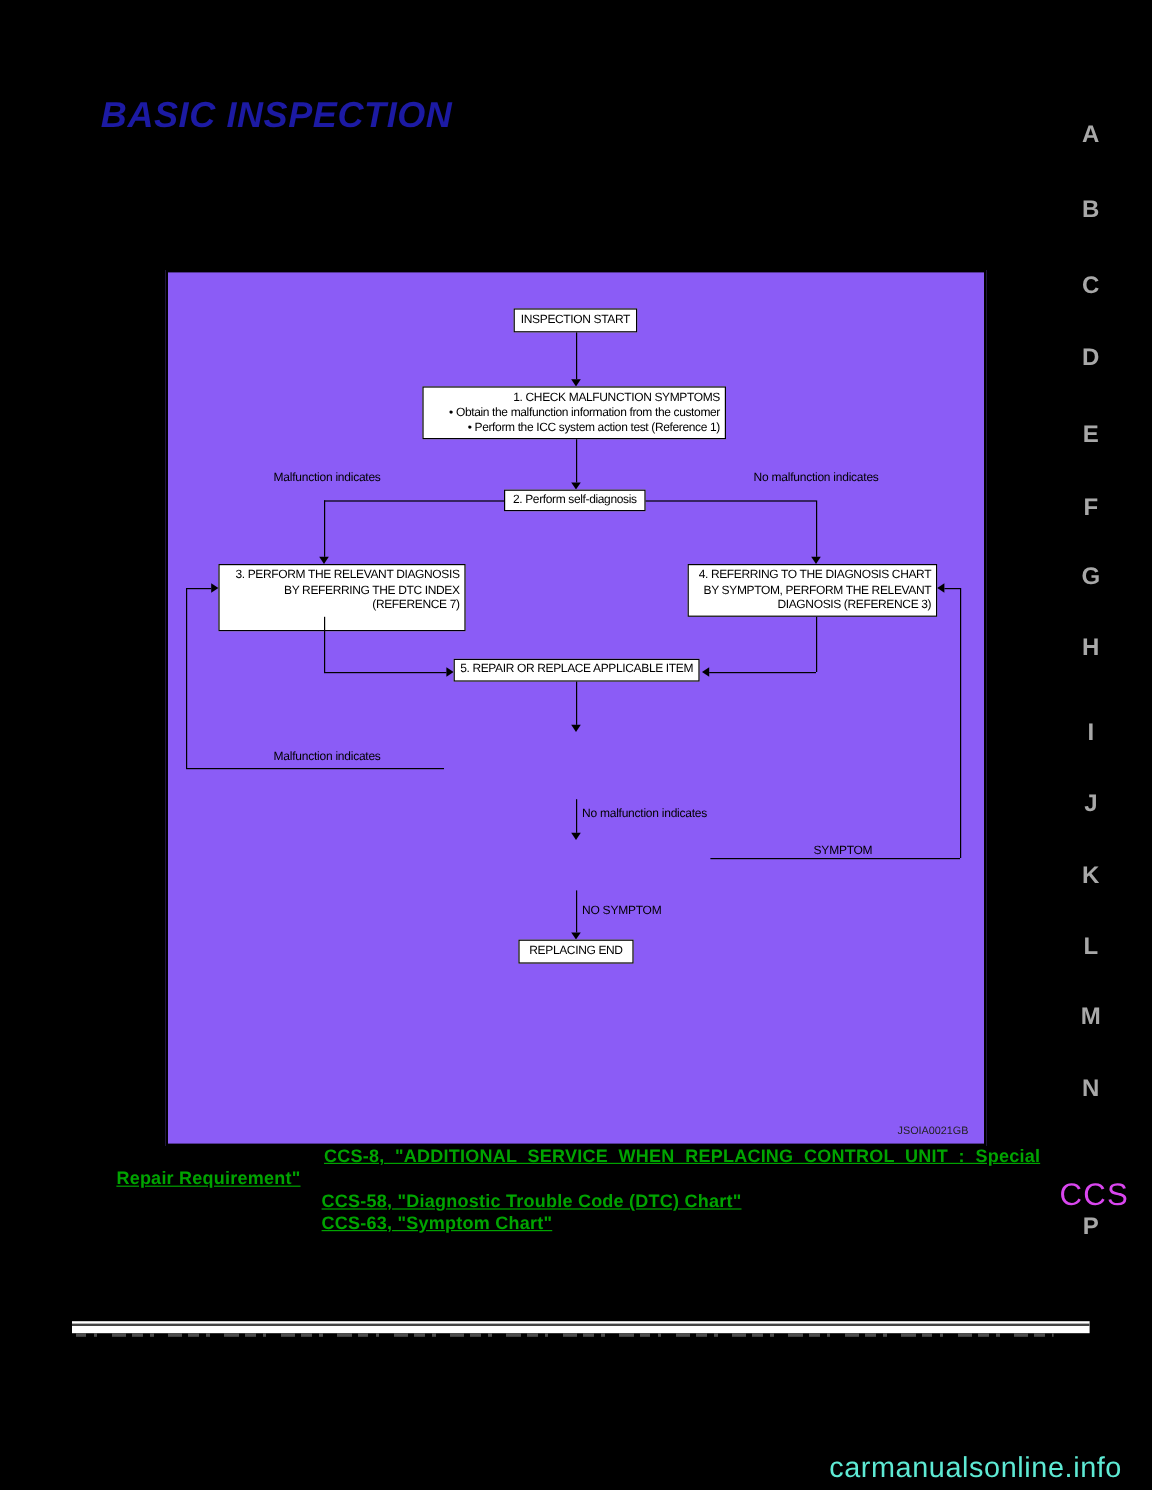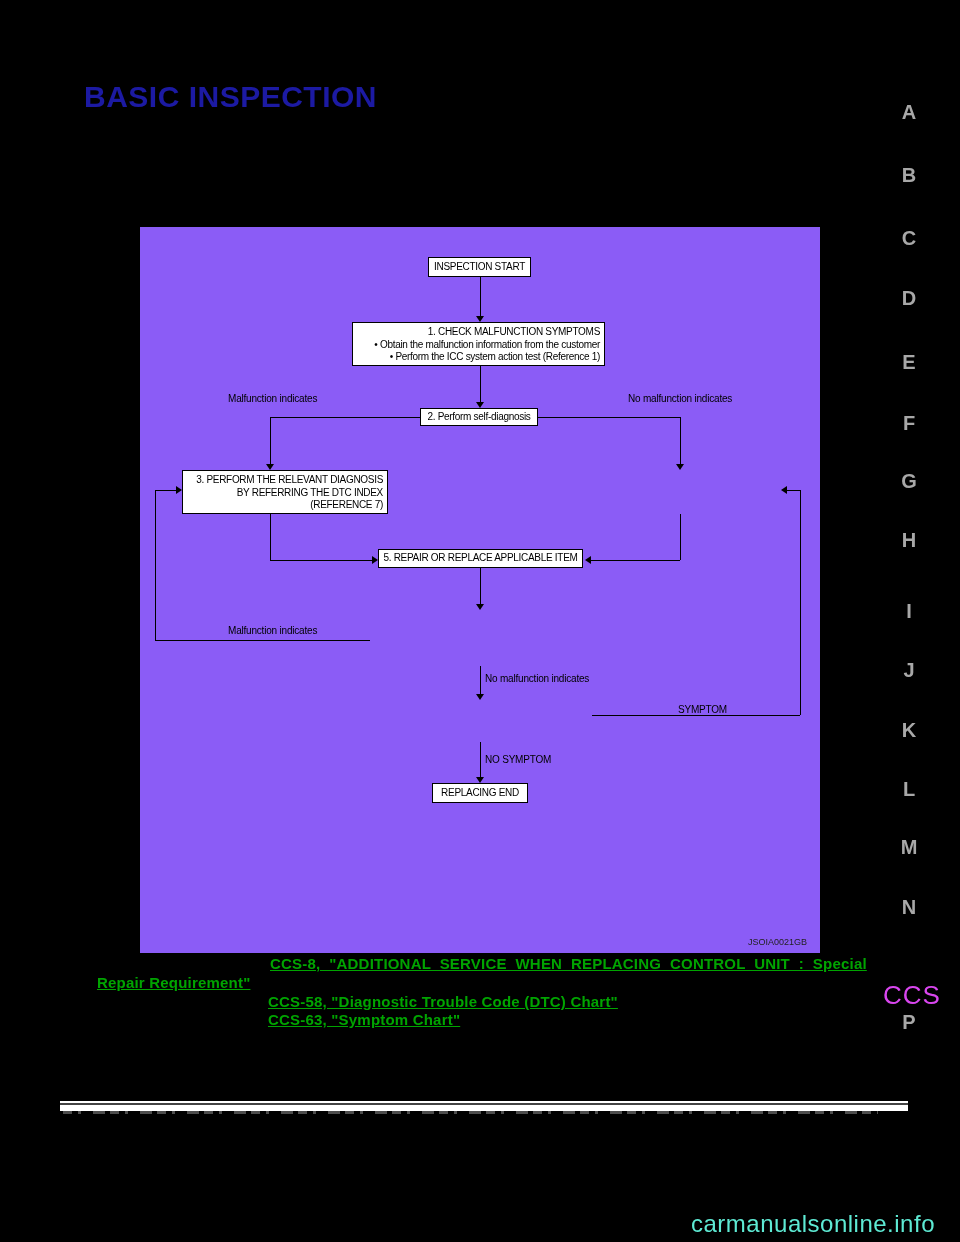--- a/index.html
+++ b/index.html
@@ -7,20 +7,21 @@
   .stage {
     position:relative; width:960px; height:1242px;
     background:#000; overflow:hidden;
     font-family:"Liberation Sans", sans-serif;
   }
 
   .page-title {
     position:absolute; left:84px; top:80px;
     font-size:30px; font-weight:bold; letter-spacing:.5px;
     color:#1c1aa3;
+    font-style:italic;
   }
 
   
   .navletter {
     position:absolute; left:897px; width:24px; text-align:center;
     font-size:20px; font-weight:bold; color:#a8a8a8;
   }
   .section-code {
     position:absolute; left:883px; top:980px;
     font-size:26px; color:#d946ef; letter-spacing:1px;
@@ -124,26 +125,31 @@
     <div class="flowbox fb-center" style="left:280px;top:181px;width:118px;height:18px">
       <span>2. Perform self-diagnosis</span>
     </div>
     <div class="hline" style="left:130px;top:190px;width:150px"></div>
     <div class="vline" style="left:130px;top:190px;height:47px"></div>
     <div class="arr-d" style="left:126px;top:237px"></div>
     <div class="hline" style="left:398px;top:190px;width:142px"></div>
     <div class="vline" style="left:540px;top:190px;height:47px"></div>
     <div class="arr-d" style="left:536px;top:237px"></div>
 
-    <div class="flowbox fb-multi" style="left:42px;top:243px;width:206px;height:44px">
+    <div class="flowbox fb-multi" style="left:42px;top:243px;width:206px;height:56px">
       <div>3. PERFORM THE RELEVANT DIAGNOSIS</div>
       <div>BY REFERRING THE DTC INDEX</div>
       <div>(REFERENCE 7)</div>
     </div>
 
+    <div class="flowbox fb-multi" style="left:433px;top:243px;width:208px;height:44px">
+      <div>4. REFERRING TO THE DIAGNOSIS CHART</div>
+      <div>BY SYMPTOM, PERFORM THE RELEVANT</div>
+      <div>DIAGNOSIS (REFERENCE 3)</div>
+    </div>
 
     <div class="vline" style="left:15px;top:263px;height:150px"></div>
     <div class="hline" style="left:15px;top:263px;width:21px"></div>
     <div class="arr-r" style="left:36px;top:259px"></div>
 
     <div class="vline" style="left:660px;top:263px;height:225px"></div>
     <div class="hline" style="left:647px;top:263px;width:13px"></div>
     <div class="arr-l" style="left:641px;top:259px"></div>
 
     <div class="vline" style="left:130px;top:287px;height:46px"></div>

